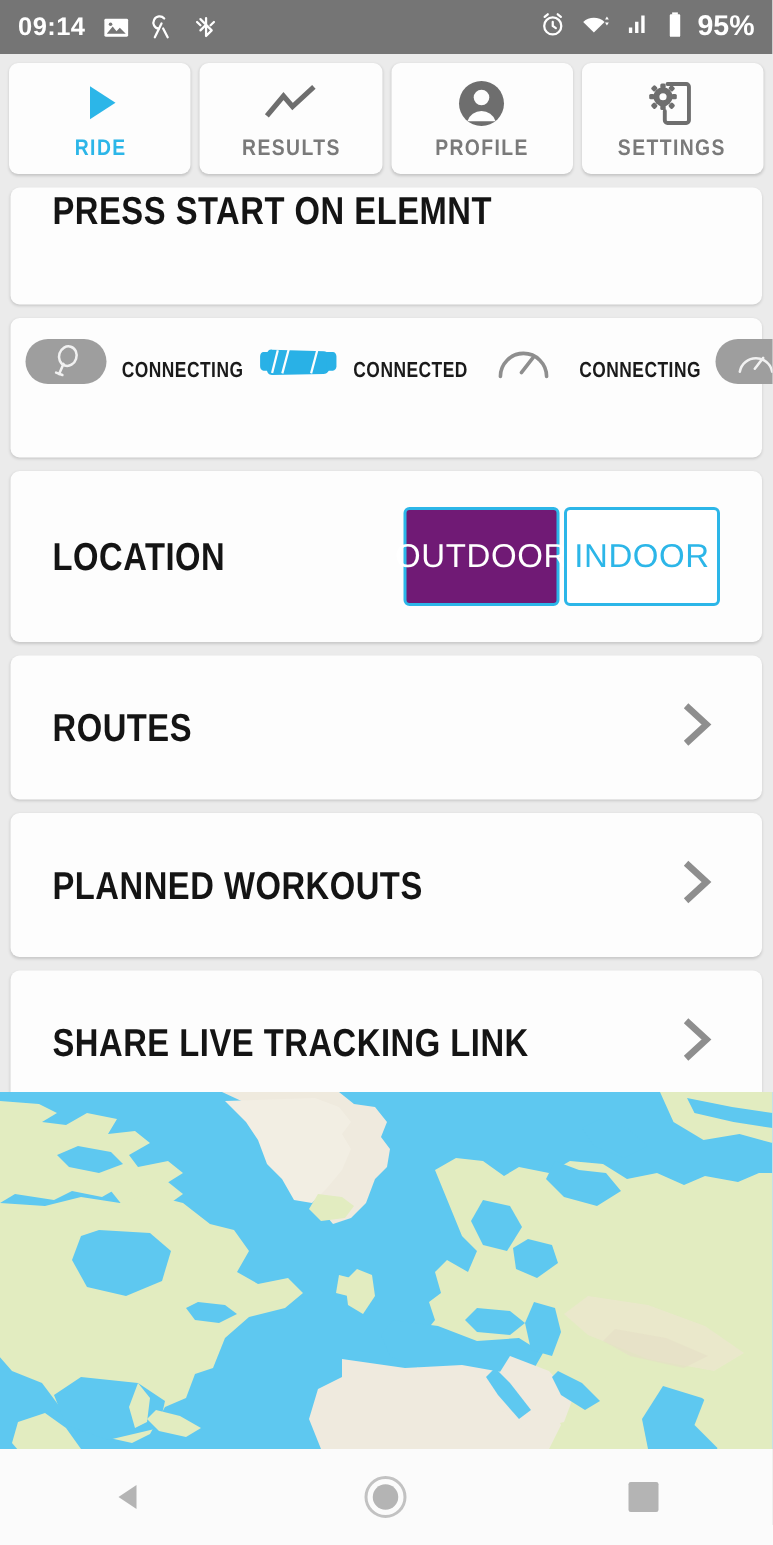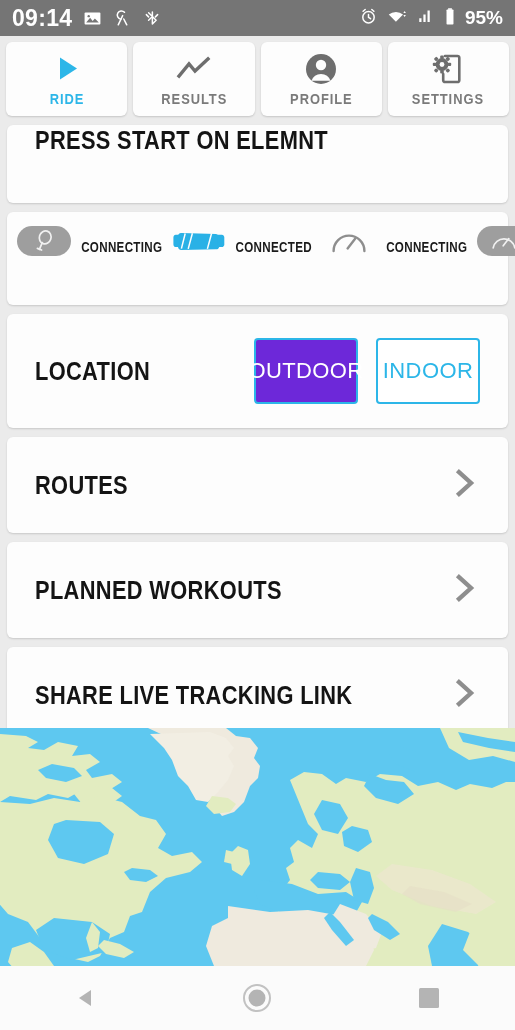--- a/index.html
+++ b/index.html
@@ -12,21 +12,21 @@
   }
   .phone { position: relative; width: 515px; height: 1030px; background: #ebebeb; }
 
   
   .statusbar {
     height: 36px; background: #757575; color: #ffffff;
     display: flex; align-items: center; padding: 0 12px;
     font-size: 18px; font-weight: bold;
   }
   .sb-left { display: flex; align-items: center; gap: 11px; }
-  .sb-time { font-size: 23px; letter-spacing: .3px; font-family: "Liberation Sans", sans-serif; }
+  .sb-time { font-size: 17px; letter-spacing: .3px; font-family: "Liberation Sans", sans-serif; }
   .sb-right { margin-left: auto; display: flex; align-items: flex-start; gap: 9px; }
   .sb-pct { font-size: 19px; }
   .sb-ico { display: block; }
 
   
   .tabbar {
     display: flex; gap: 6px; padding: 6px 6px 0 6px; height: 80px; justify-content: flex-end;
   }
   .tab {
     flex: 1; background: #fdfdfd; border-radius: 6px;
@@ -78,22 +78,22 @@
 
   
   .location { height: 114px; display: flex; align-items: center; padding: 16px 28px; }
   .seg { margin-left: auto; display: flex; }
   .seg-btn {
     width: 104px; height: 66px; display: flex; align-items: center;
     justify-content: center; font-size: 22px; letter-spacing: .4px;
     cursor: pointer; background: #ffffff; color: #2cb6e8;
     border: 2px solid #2cb6e8; border-radius: 4px;
   }
-  .seg-btn.selected { background: #6d28d9; color: #ffffff; border-color: #2cb6e8; }
-  .seg-btn + .seg-btn { margin-left: 18px; }
+  .seg-btn.selected { background: #701a75; color: #ffffff; border-color: #2cb6e8; }
+  .seg-btn + .seg-btn { margin-left: 3px; }
 
   
   .navrow { height: 96px; display: flex; align-items: center; padding: 0 28px; cursor: pointer; }
   .chev { margin-left: auto; }
 
   
   .mapwrap {
     position: absolute; left: 0; right: 0; top: 728px; height: 238px;
     overflow: hidden; background: #5ec8f0;
   }

